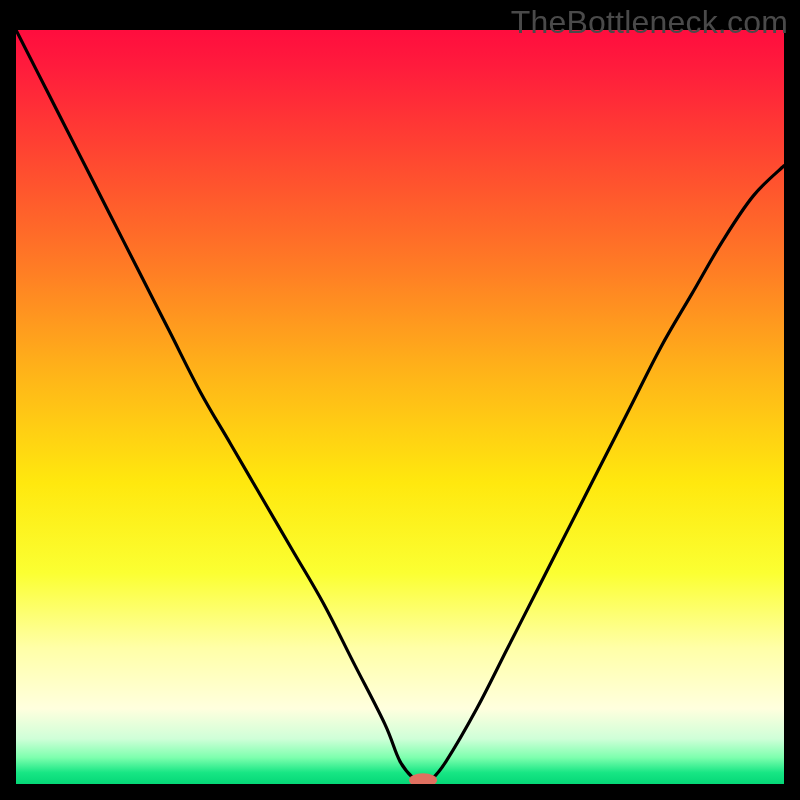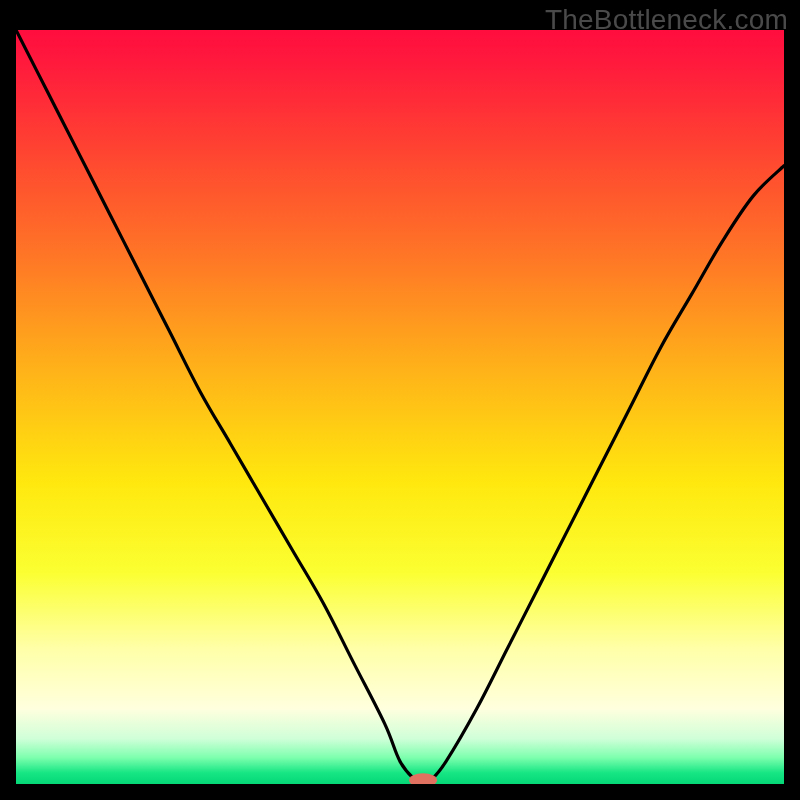--- a/index.html
+++ b/index.html
@@ -15,21 +15,21 @@
     position: relative;
     width: 800px;
     height: 800px;
     background: #000;
   }
   .watermark {
     position: absolute;
     top: 4px;
     right: 12px;
     color: #4a4a4a;
-    font-size: 28px;
+    font-size: 32px;
     font-weight: 500;
     letter-spacing: 0.2px;
     z-index: 10;
   }
   .plot {
     position: absolute;
     left: 16px;
     top: 30px;
     width: 768px;
     height: 754px;

